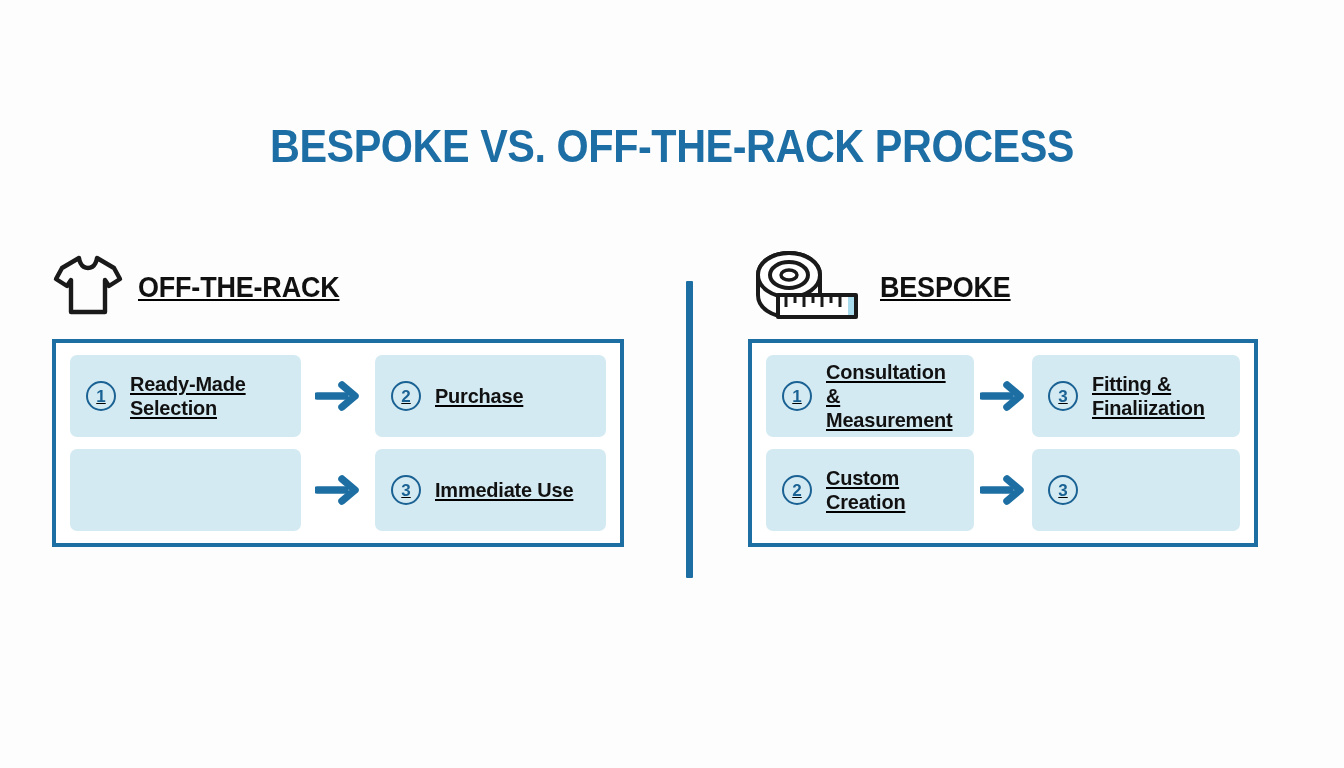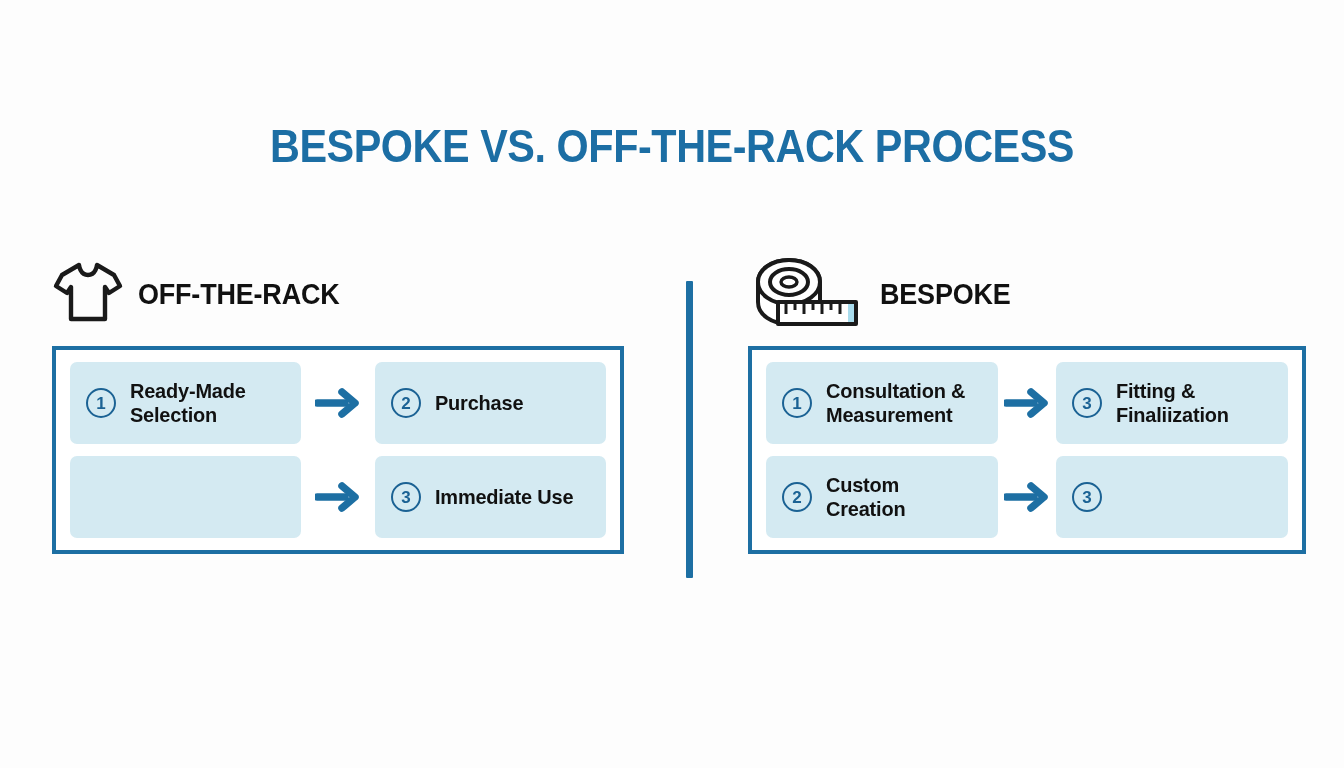--- a/index.html
+++ b/index.html
@@ -28,24 +28,25 @@
     letter-spacing: -0.5px;
     color: #1c6ea4;
     transform: scaleX(0.88);
     transform-origin: center center;
     white-space: nowrap;
   }
 
   
   .column {
     position: absolute;
-    top: 256px;
+    top: 249px;
+    text-decoration: underline;
   }
   .column.left  { left: 52px;  width: 572px; }
-  .column.right { left: 748px; width: 558px; }
+  .column.right { left: 748px; width: 510px; }
 
   .col-head {
     display: flex;
     align-items: center;
     height: 76px;
     gap: 14px;
   }
   .col-title {
     font-size: 29px;
     font-weight: bold;

